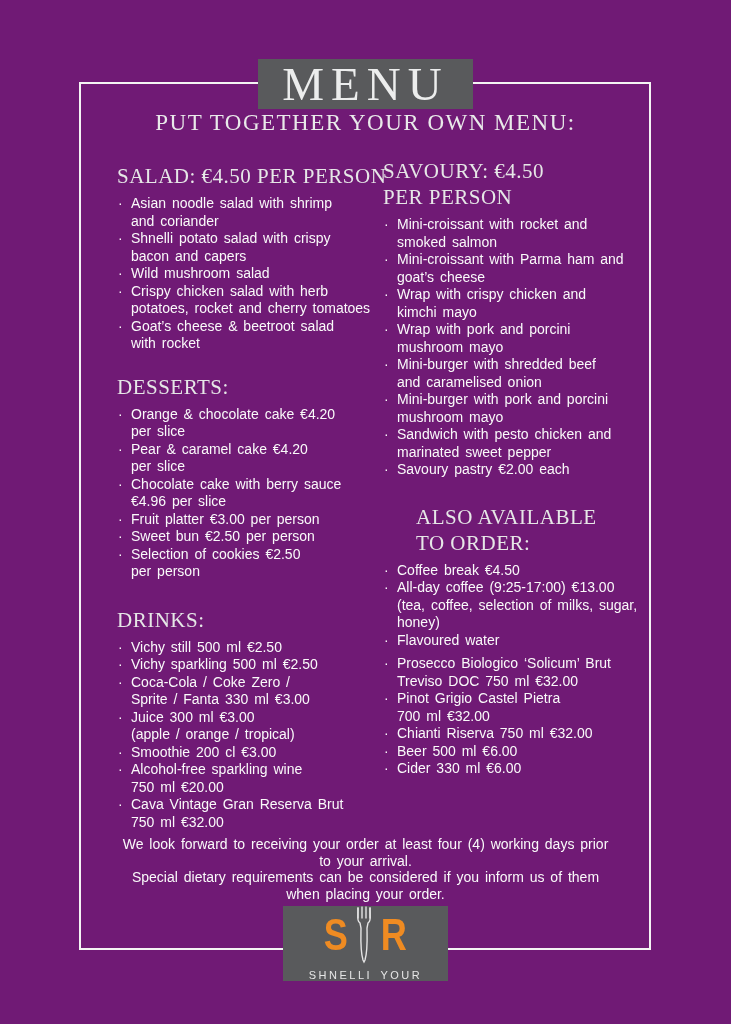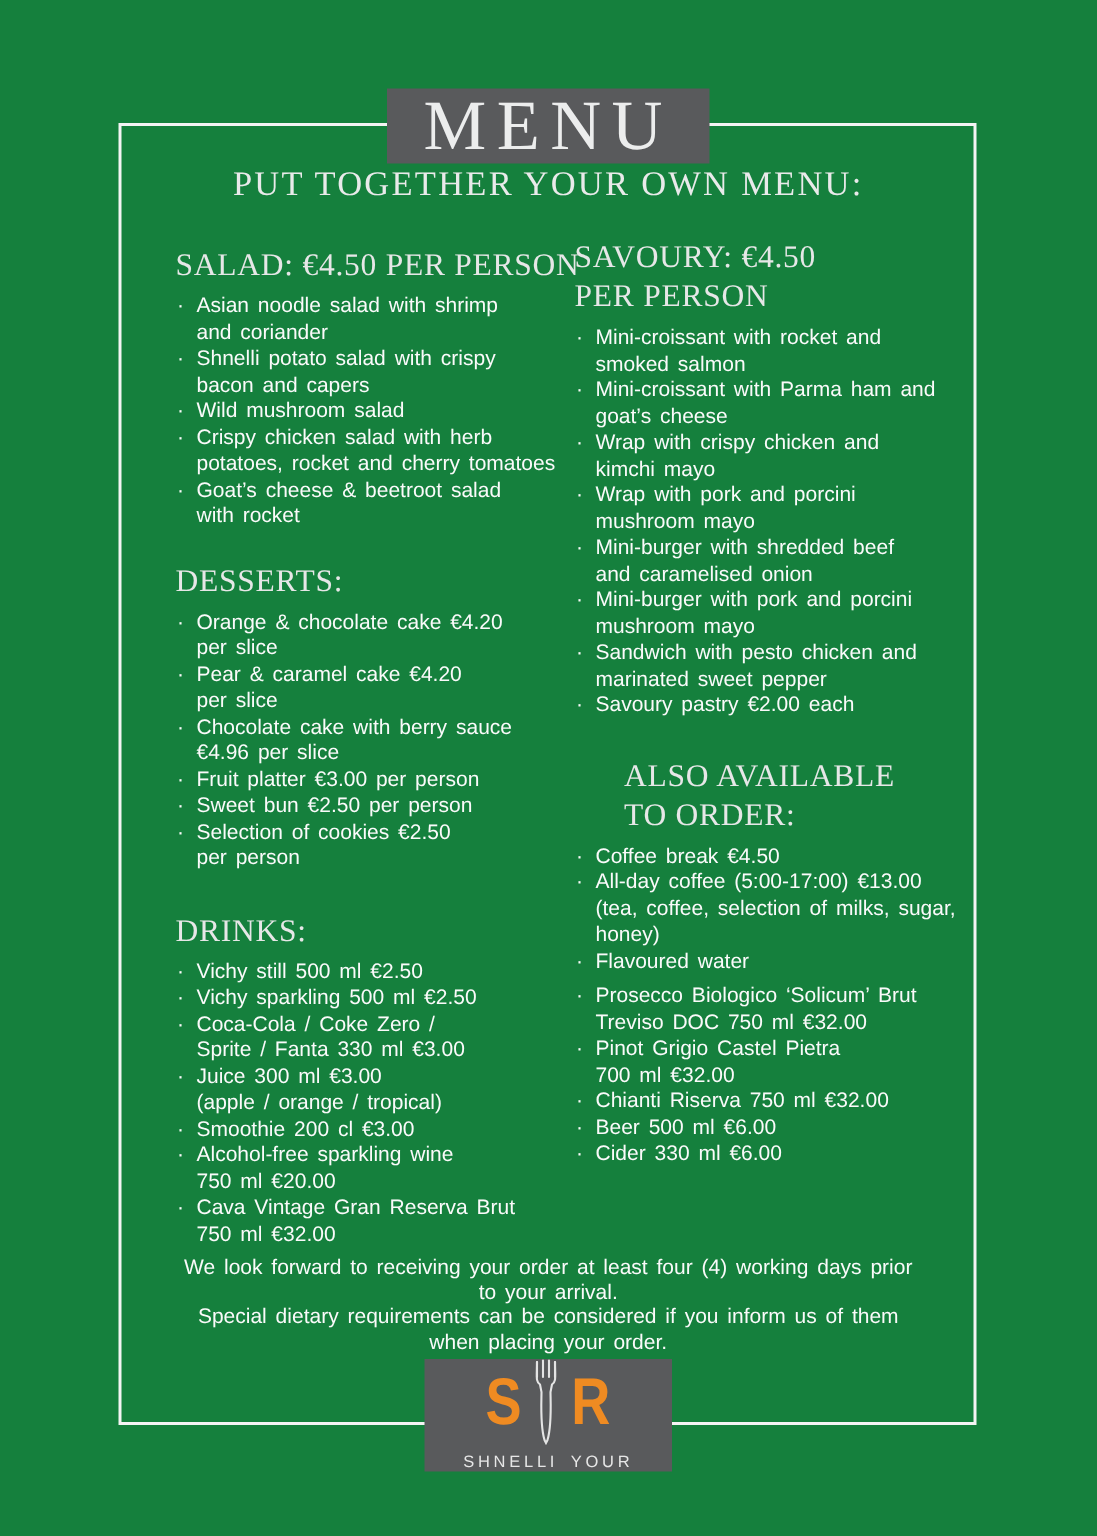--- a/index.html
+++ b/index.html
@@ -3,21 +3,21 @@
 <meta charset="utf-8">
 <style>
   html,body { margin:0; padding:0; }
   body {
     font-family: "Liberation Sans", sans-serif;
     background:#595a5c;
   }
   .page {
     position:relative;
     width:731px; height:1024px;
-    background:#15803d;
+    background:#701a75;
     overflow:hidden;
   }
   
   .frame {
     position:absolute;
     left:79px; top:82px;
     width:572px; height:868px;
     border:2px solid #f4f4f4;
     box-sizing:border-box;
   }
@@ -191,21 +191,21 @@
 mushroom mayo</li>
         <li>Sandwich with pesto chicken and
 marinated sweet pepper</li>
         <li>Savoury pastry €2.00 each</li>
       </ul>
 
     <h2 class="sec-heading mt-also">ALSO AVAILABLE
 TO ORDER:</h2>
     <ul class="items ul-also">
         <li>Coffee break €4.50</li>
-        <li>All-day coffee (5:00-17:00) €13.00
+        <li>All-day coffee (9:25-17:00) €13.00
 (tea, coffee, selection of milks, sugar,
 honey)</li>
         <li>Flavoured water</li>
       </ul>
 
     <ul class="items mt-alcohol">
         <li>Prosecco Biologico ‘Solicum’ Brut
 Treviso DOC 750 ml €32.00</li>
         <li>Pinot Grigio Castel Pietra
 700 ml €32.00</li>

